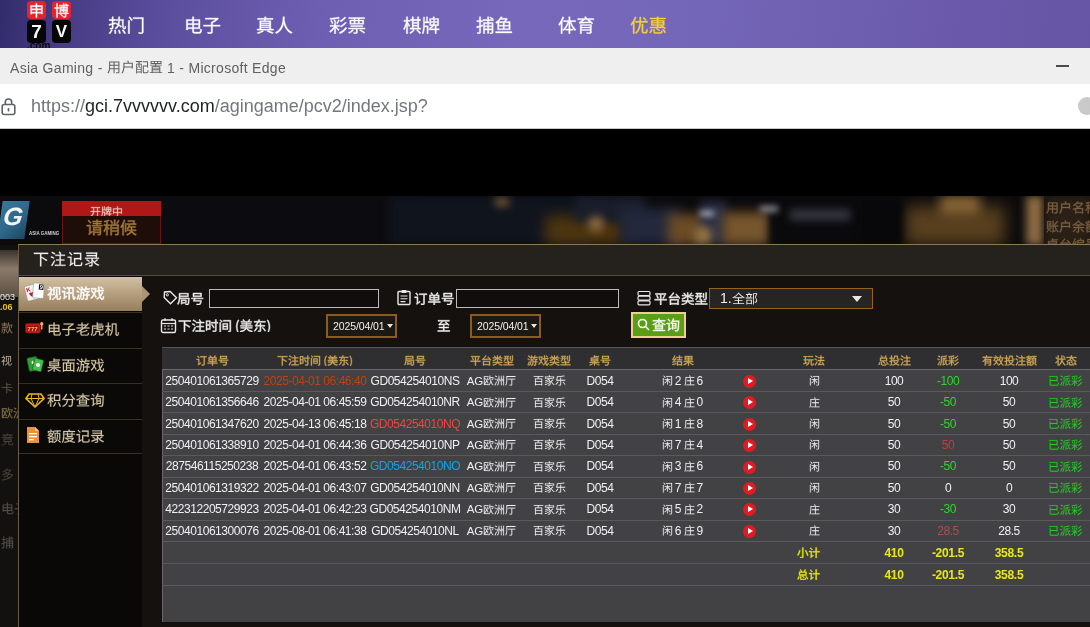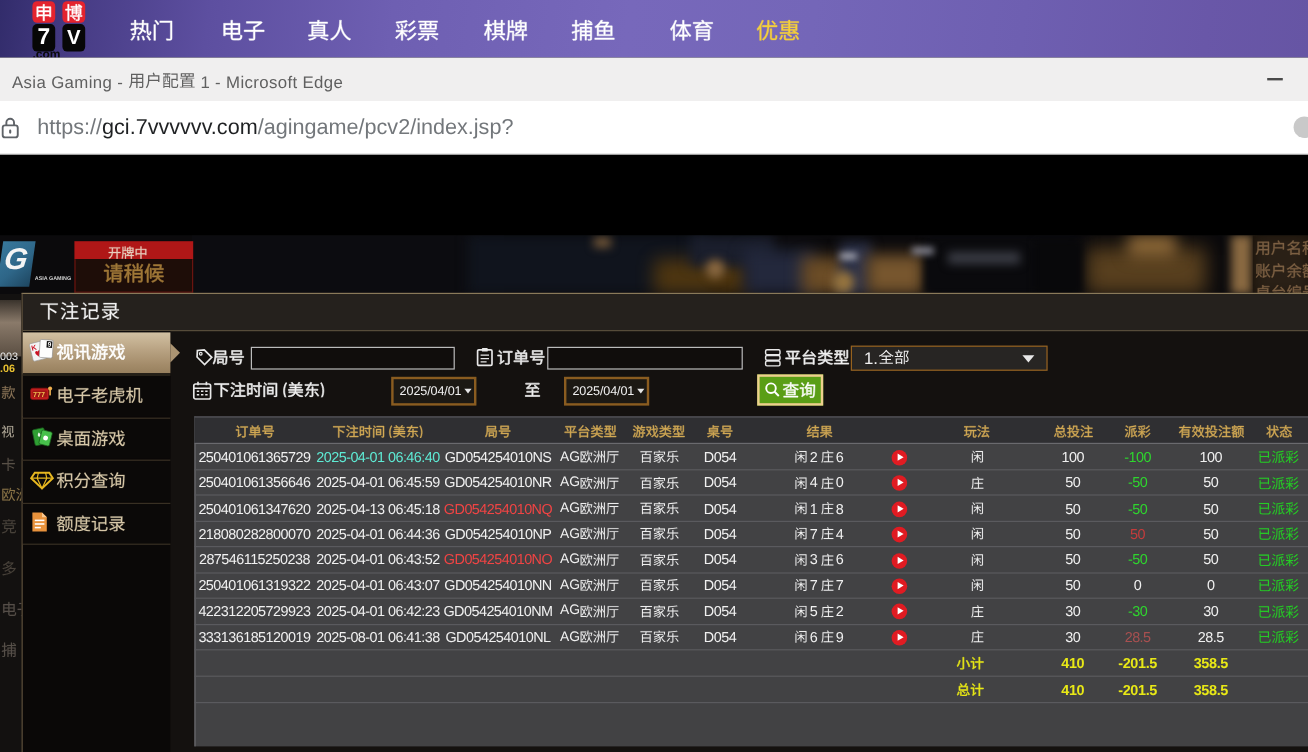--- a/index.html
+++ b/index.html
@@ -588,21 +588,21 @@
       </g>
     </svg></div>
 <div style="position:absolute;left:1040px;top:352px;width:51px;text-align:center;"><svg class="zh" width="22.0" height="11" viewBox="0 0 22.0 11">
       <g transform="translate(0,9.68) scale(0.01100,-0.01100)" fill="#d4ab56" stroke="#d4ab56" stroke-width="35">
         <use href="#g72B6" x="0"></use>
         <use href="#g6001" x="1000"></use>
       </g>
     </svg></div>
 <div style="position:absolute;left:162px;top:390.9px;width:929px;height:1px;background:#5a5a5e;"></div>
 <div style="position:absolute;left:162px;top:370.5px;width:100px;height:20.4px;display:flex;align-items:center;justify-content:center;font:12px 'Liberation Sans',sans-serif;letter-spacing:-0.45px;color:#f0f0f0; white-space:nowrap;">250401061365729</div>
-<div style="position:absolute;left:262px;top:370.5px;width:106px;height:20.4px;display:flex;align-items:center;justify-content:center;font:12px 'Liberation Sans',sans-serif;letter-spacing:-0.45px;color:#5eead4; white-space:nowrap;">2025-04-01 06:46:40</div>
+<div style="position:absolute;left:262px;top:370.5px;width:106px;height:20.4px;display:flex;align-items:center;justify-content:center;font:12px 'Liberation Sans',sans-serif;letter-spacing:-0.45px;color:#c2410c; white-space:nowrap;">2025-04-01 06:46:40</div>
 <div style="position:absolute;left:368px;top:370.5px;width:94px;height:20.4px;display:flex;align-items:center;justify-content:center;font:12px 'Liberation Sans',sans-serif;letter-spacing:-0.45px;color:#f0f0f0; white-space:nowrap;">GD054254010NS</div>
 <div style="position:absolute;left:462px;top:370.5px;width:59px;height:20.4px;display:flex;align-items:center;justify-content:center;font:12px 'Liberation Sans',sans-serif;letter-spacing:-0.45px;color:#f0f0f0; white-space:nowrap;">
     <span style="font-size:11.5px;letter-spacing:0;">AG</span>
     <svg class="zh" width="33.0" height="11" viewBox="0 0 33.0 11">
       <g transform="translate(0,9.68) scale(0.01100,-0.01100)" fill="#f0f0f0" stroke="#f0f0f0" stroke-width="8">
         <use href="#g6B27" x="0"></use>
         <use href="#g6D32" x="1000"></use>
         <use href="#g5385" x="2000"></use>
       </g>
     </svg>
@@ -767,21 +767,21 @@
 <div style="position:absolute;left:1040px;top:413.4px;width:51px;height:20.4px;display:flex;align-items:center;justify-content:center;font:12px 'Liberation Sans',sans-serif;letter-spacing:-0.45px;color:#f0f0f0; white-space:nowrap;">
     <svg class="zh" width="34.5" height="11" viewBox="0 0 34.5 11">
       <g transform="translate(0,10.12) scale(0.01150,-0.01150)" fill="#28cc28" stroke="#28cc28" stroke-width="10">
         <use href="#g5DF2" x="0"></use>
         <use href="#g6D3E" x="1000"></use>
         <use href="#g5F69" x="2000"></use>
       </g>
     </svg>
   </div>
 <div style="position:absolute;left:162px;top:455.3px;width:929px;height:1px;background:#5a5a5e;"></div>
-<div style="position:absolute;left:162px;top:434.8px;width:100px;height:20.4px;display:flex;align-items:center;justify-content:center;font:12px 'Liberation Sans',sans-serif;letter-spacing:-0.45px;color:#f0f0f0; white-space:nowrap;">218080282800070</div>
+<div style="position:absolute;left:162px;top:434.8px;width:100px;height:20.4px;display:flex;align-items:center;justify-content:center;font:12px 'Liberation Sans',sans-serif;letter-spacing:-0.45px;color:#f0f0f0; white-space:nowrap;">250401061338910</div>
 <div style="position:absolute;left:262px;top:434.8px;width:106px;height:20.4px;display:flex;align-items:center;justify-content:center;font:12px 'Liberation Sans',sans-serif;letter-spacing:-0.45px;color:#f0f0f0; white-space:nowrap;">2025-04-01 06:44:36</div>
 <div style="position:absolute;left:368px;top:434.8px;width:94px;height:20.4px;display:flex;align-items:center;justify-content:center;font:12px 'Liberation Sans',sans-serif;letter-spacing:-0.45px;color:#f0f0f0; white-space:nowrap;">GD054254010NP</div>
 <div style="position:absolute;left:462px;top:434.8px;width:59px;height:20.4px;display:flex;align-items:center;justify-content:center;font:12px 'Liberation Sans',sans-serif;letter-spacing:-0.45px;color:#f0f0f0; white-space:nowrap;">
     <span style="font-size:11.5px;letter-spacing:0;">AG</span>
     <svg class="zh" width="33.0" height="11" viewBox="0 0 33.0 11">
       <g transform="translate(0,9.68) scale(0.01100,-0.01100)" fill="#f0f0f0" stroke="#f0f0f0" stroke-width="8">
         <use href="#g6B27" x="0"></use>
         <use href="#g6D32" x="1000"></use>
         <use href="#g5385" x="2000"></use>
       </g>
@@ -829,21 +829,21 @@
       <g transform="translate(0,10.12) scale(0.01150,-0.01150)" fill="#28cc28" stroke="#28cc28" stroke-width="10">
         <use href="#g5DF2" x="0"></use>
         <use href="#g6D3E" x="1000"></use>
         <use href="#g5F69" x="2000"></use>
       </g>
     </svg>
   </div>
 <div style="position:absolute;left:162px;top:476.7px;width:929px;height:1px;background:#5a5a5e;"></div>
 <div style="position:absolute;left:162px;top:456.3px;width:100px;height:20.4px;display:flex;align-items:center;justify-content:center;font:12px 'Liberation Sans',sans-serif;letter-spacing:-0.45px;color:#f0f0f0; white-space:nowrap;">287546115250238</div>
 <div style="position:absolute;left:262px;top:456.3px;width:106px;height:20.4px;display:flex;align-items:center;justify-content:center;font:12px 'Liberation Sans',sans-serif;letter-spacing:-0.45px;color:#f0f0f0; white-space:nowrap;">2025-04-01 06:43:52</div>
-<div style="position:absolute;left:368px;top:456.3px;width:94px;height:20.4px;display:flex;align-items:center;justify-content:center;font:12px 'Liberation Sans',sans-serif;letter-spacing:-0.45px;color:#ef4444; white-space:nowrap;">GD054254010NO</div>
+<div style="position:absolute;left:368px;top:456.3px;width:94px;height:20.4px;display:flex;align-items:center;justify-content:center;font:12px 'Liberation Sans',sans-serif;letter-spacing:-0.45px;color:#0ea5e9; white-space:nowrap;">GD054254010NO</div>
 <div style="position:absolute;left:462px;top:456.3px;width:59px;height:20.4px;display:flex;align-items:center;justify-content:center;font:12px 'Liberation Sans',sans-serif;letter-spacing:-0.45px;color:#f0f0f0; white-space:nowrap;">
     <span style="font-size:11.5px;letter-spacing:0;">AG</span>
     <svg class="zh" width="33.0" height="11" viewBox="0 0 33.0 11">
       <g transform="translate(0,9.68) scale(0.01100,-0.01100)" fill="#f0f0f0" stroke="#f0f0f0" stroke-width="8">
         <use href="#g6B27" x="0"></use>
         <use href="#g6D32" x="1000"></use>
         <use href="#g5385" x="2000"></use>
       </g>
     </svg>
   </div>
@@ -1007,21 +1007,21 @@
 <div style="position:absolute;left:1040px;top:499.2px;width:51px;height:20.4px;display:flex;align-items:center;justify-content:center;font:12px 'Liberation Sans',sans-serif;letter-spacing:-0.45px;color:#f0f0f0; white-space:nowrap;">
     <svg class="zh" width="34.5" height="11" viewBox="0 0 34.5 11">
       <g transform="translate(0,10.12) scale(0.01150,-0.01150)" fill="#28cc28" stroke="#28cc28" stroke-width="10">
         <use href="#g5DF2" x="0"></use>
         <use href="#g6D3E" x="1000"></use>
         <use href="#g5F69" x="2000"></use>
       </g>
     </svg>
   </div>
 <div style="position:absolute;left:162px;top:541.1px;width:929px;height:1px;background:#5a5a5e;"></div>
-<div style="position:absolute;left:162px;top:520.6px;width:100px;height:20.4px;display:flex;align-items:center;justify-content:center;font:12px 'Liberation Sans',sans-serif;letter-spacing:-0.45px;color:#f0f0f0; white-space:nowrap;">333136185120019</div>
+<div style="position:absolute;left:162px;top:520.6px;width:100px;height:20.4px;display:flex;align-items:center;justify-content:center;font:12px 'Liberation Sans',sans-serif;letter-spacing:-0.45px;color:#f0f0f0; white-space:nowrap;">250401061300076</div>
 <div style="position:absolute;left:262px;top:520.6px;width:106px;height:20.4px;display:flex;align-items:center;justify-content:center;font:12px 'Liberation Sans',sans-serif;letter-spacing:-0.45px;color:#f0f0f0; white-space:nowrap;">2025-08-01 06:41:38</div>
 <div style="position:absolute;left:368px;top:520.6px;width:94px;height:20.4px;display:flex;align-items:center;justify-content:center;font:12px 'Liberation Sans',sans-serif;letter-spacing:-0.45px;color:#f0f0f0; white-space:nowrap;">GD054254010NL</div>
 <div style="position:absolute;left:462px;top:520.6px;width:59px;height:20.4px;display:flex;align-items:center;justify-content:center;font:12px 'Liberation Sans',sans-serif;letter-spacing:-0.45px;color:#f0f0f0; white-space:nowrap;">
     <span style="font-size:11.5px;letter-spacing:0;">AG</span>
     <svg class="zh" width="33.0" height="11" viewBox="0 0 33.0 11">
       <g transform="translate(0,9.68) scale(0.01100,-0.01100)" fill="#f0f0f0" stroke="#f0f0f0" stroke-width="8">
         <use href="#g6B27" x="0"></use>
         <use href="#g6D32" x="1000"></use>
         <use href="#g5385" x="2000"></use>
       </g>

